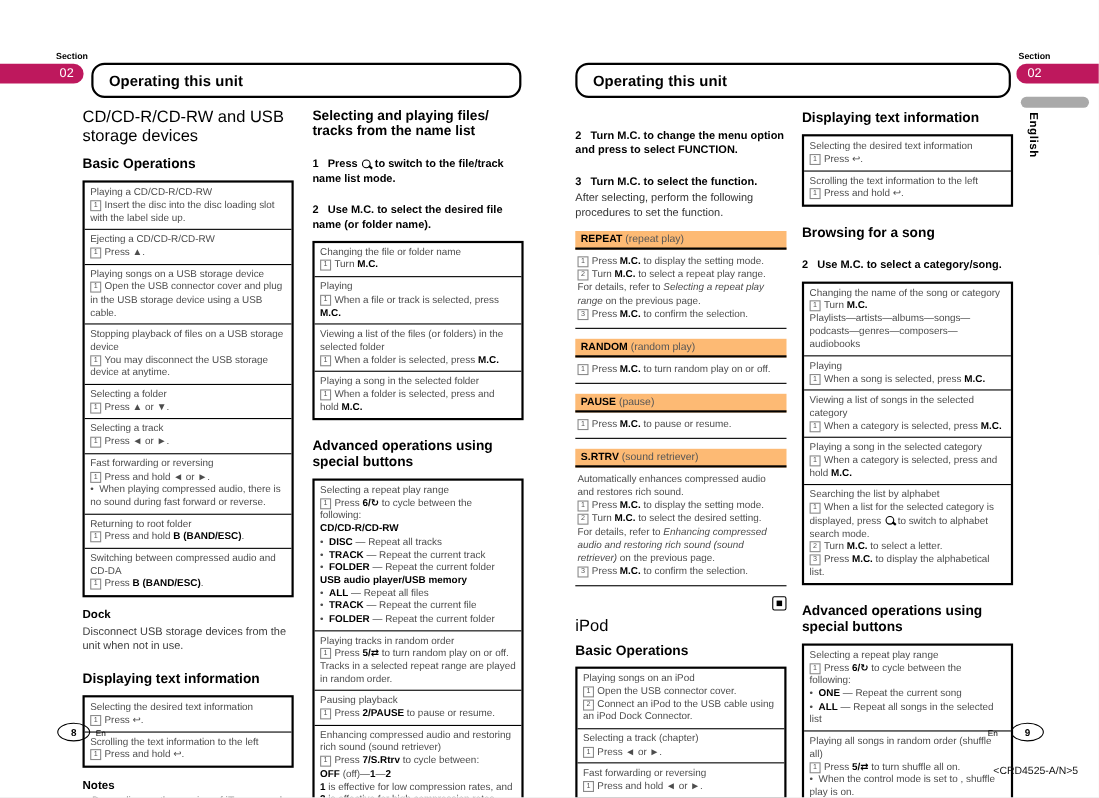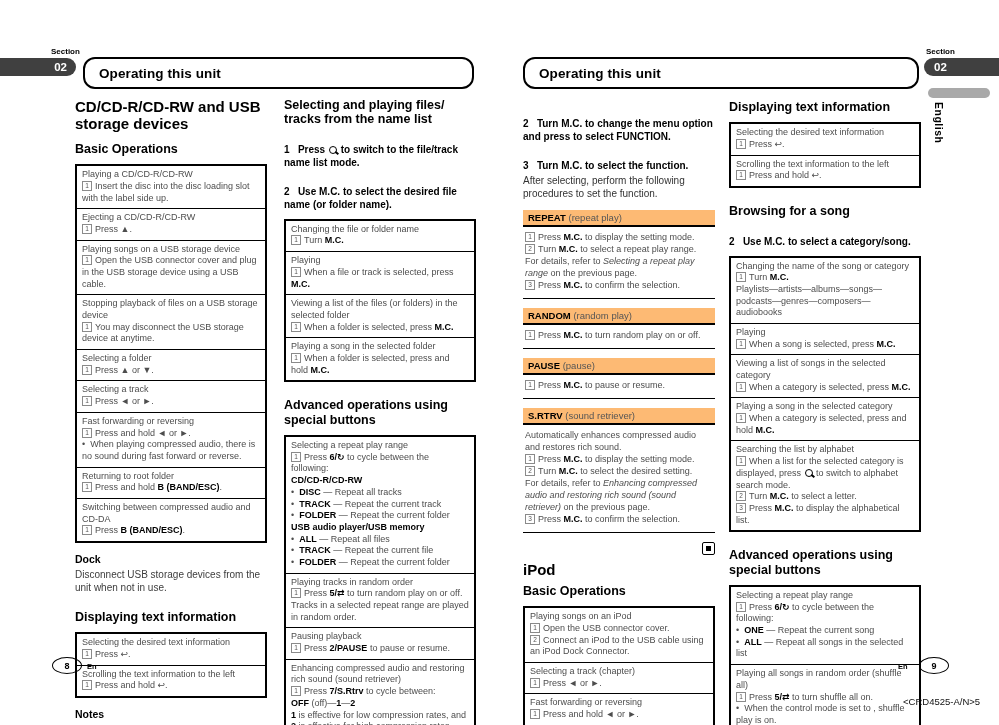--- a/index.html
+++ b/index.html
@@ -1,38 +1,38 @@
 <!DOCTYPE html>
 <html><head>
 <meta charset="utf-8">
 <style>
   html,body{margin:0;padding:0;background:#e8e8e8;}
   #sheet{position:relative;width:999px;height:725px;background:#fff;overflow:hidden;
          font-family:"Liberation Sans","DejaVu Sans",sans-serif;color:#000;}
   
   .sec-label{position:absolute;font-size:8px;font-weight:bold;color:#000;}
-  .badge{position:absolute;top:58px;height:18px;background:#404040;color:#fff;
-         font-size:11.5px;font-weight:bold;display:flex;align-items:center;}
+  .badge{position:absolute;top:58px;height:18px;background:#be185d;color:#fff;
+         font-size:11.5px;font-weight:normal;display:flex;align-items:center;}
   #badge-l{left:0;width:76px;border-radius:0 9px 9px 0;justify-content:flex-end;padding-right:9px;box-sizing:border-box;}
   #badge-r{left:924px;width:75px;border-radius:9px 0 0 9px;justify-content:flex-start;padding-left:10px;box-sizing:border-box;}
   .titlebox{position:absolute;top:57px;height:32px;border:2px solid #000;border-radius:12px;
             display:flex;align-items:center;padding-left:14px;box-sizing:border-box;
             font-size:13.5px;font-weight:bold;letter-spacing:.1px;}
   #titlebox-l{left:83px;width:391px;}
   #titlebox-r{left:523px;width:396px;}
   #graypill{position:absolute;left:928px;top:88px;width:62px;height:10px;background:#a9a9a9;border-radius:5px;}
   #english-tab{position:absolute;left:933px;top:102px;writing-mode:vertical-rl;
                font-size:10.5px;font-weight:bold;letter-spacing:.5px;}
   
   .col{position:absolute;width:192px;}
   #l1{left:75px;top:98px;}
   #l2{left:284px;top:98px;}
   #r1{left:523px;top:101px;}
   #r2{left:729px;top:100px;}
-  .h1{font-size:15px;font-weight:bold;line-height:1.16;margin:0 0 9px 0;}
+  .h1{font-size:15px;font-weight:normal;line-height:1.16;margin:0 0 9px 0;}
   .h2{font-size:12.5px;font-weight:bold;line-height:1.15;margin:0 0 8px 0;}
   .mt{margin-top:16px;}
   .stepline{font-size:10px;font-weight:bold;line-height:1.3;margin:16px 0 8px 0;}
   .plain{font-size:10px;color:#333;line-height:1.3;margin:-4px 0 10px 0;}
   
   .tbl{border:2px solid #000;margin-bottom:10px;}
   .tbl .row{border-top:1.5px solid #000;padding:3px 5px 4px 5px;font-size:9px;
             color:#4d4d4d;line-height:1.3;}
   .tbl .row:first-child{border-top:none;}
   .tbl b{color:#000;}
@@ -56,21 +56,21 @@
   .funcs .fbar b{color:#000;}
   .funcs .fbody{padding:5px 2px 6px 2px;font-size:9px;color:#4d4d4d;line-height:1.33;}
   .funcs .fbody b{color:#000;}
   
   .endmark{width:11px;height:11px;border:1.3px solid #000;border-radius:2px;margin:2px 0 6px auto;
            display:flex;align-items:center;justify-content:center;}
   .endmark::after{content:'';width:5px;height:5px;background:#000;display:block;}
   
   .pgoval{position:absolute;width:28px;height:15px;border:1.7px solid #000;border-radius:50%;
           display:flex;align-items:center;justify-content:center;font-size:9px;font-weight:bold;}
-  .en{position:absolute;font-size:7.5px;font-weight:bold;}
+  .en{position:absolute;font-size:7.5px;font-weight:normal;}
   #doccode{position:absolute;left:903px;top:696px;font-size:9.5px;color:#111;}
 </style>
 </head>
 <body>
 
 <div id="sheet">
 
   <div class="sec-label" style="left:51px;top:47px;">Section</div>
   <div class="badge" id="badge-l">02</div>
   <div class="titlebox" id="titlebox-l">Operating this unit</div>

